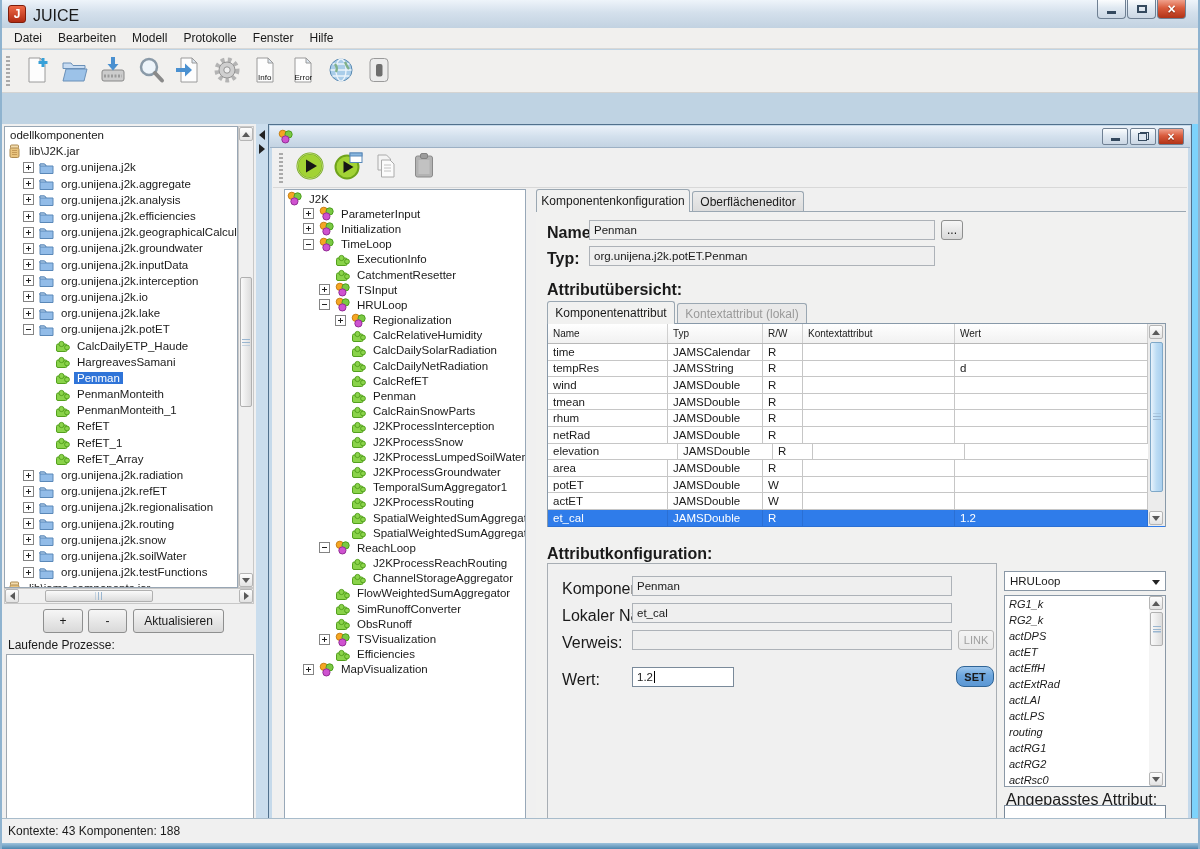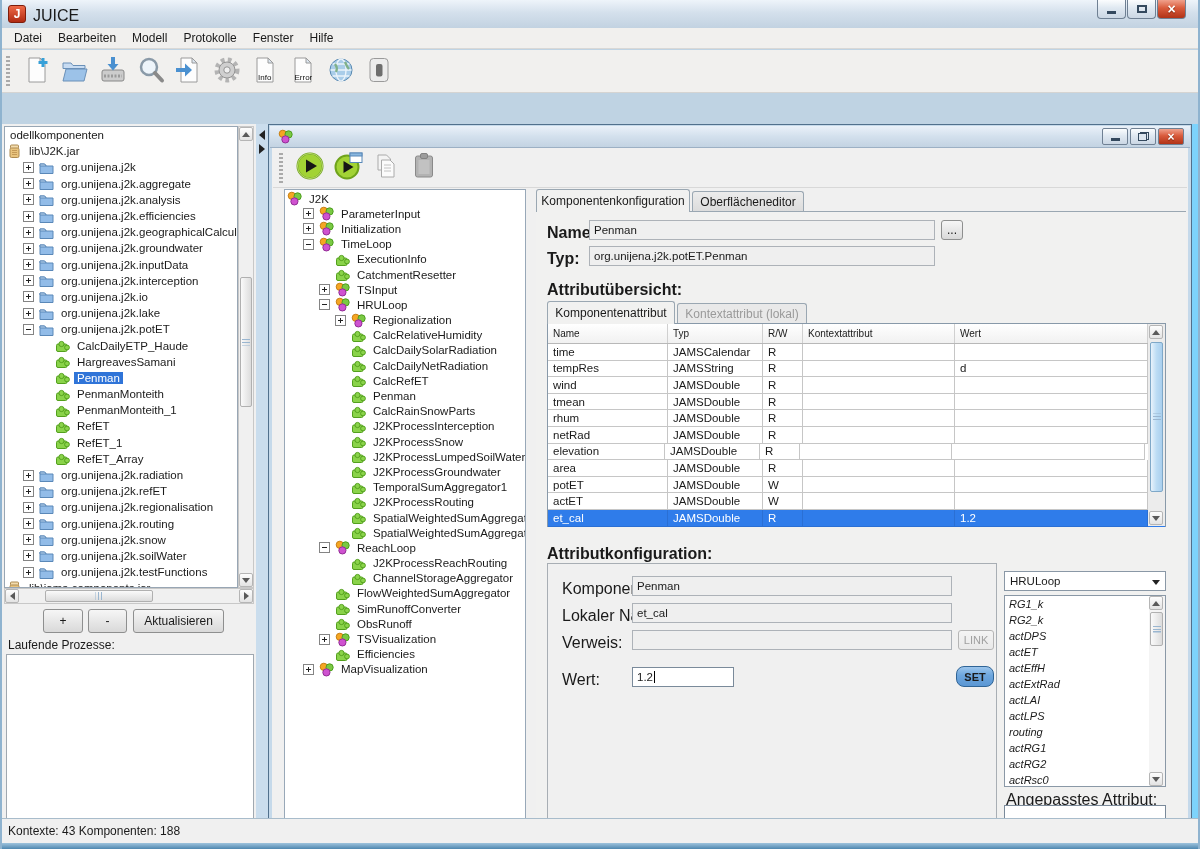--- a/index.html
+++ b/index.html
@@ -1108,21 +1108,21 @@
           <div class="td" style="width: 193px;"></div>
         </div>
         <div class="td-row">
           <div class="td" style="width: 120px;">netRad</div>
           <div class="td" style="width: 95px;">JAMSDouble</div>
           <div class="td" style="width: 40px;">R</div>
           <div class="td" style="width: 152px;"></div>
           <div class="td" style="width: 193px;"></div>
         </div>
         <div class="td-row">
-          <div class="td" style="width: 117px;">elevation</div>
+          <div class="td" style="width: 130px;">elevation</div>
           <div class="td" style="width: 95px;">JAMSDouble</div>
           <div class="td" style="width: 40px;">R</div>
           <div class="td" style="width: 152px;"></div>
           <div class="td" style="width: 193px;"></div>
         </div>
         <div class="td-row">
           <div class="td" style="width: 120px;">area</div>
           <div class="td" style="width: 95px;">JAMSDouble</div>
           <div class="td" style="width: 40px;">R</div>
           <div class="td" style="width: 152px;"></div>

